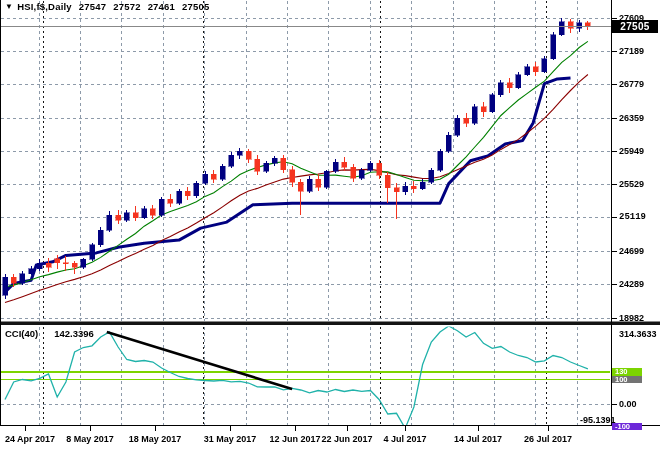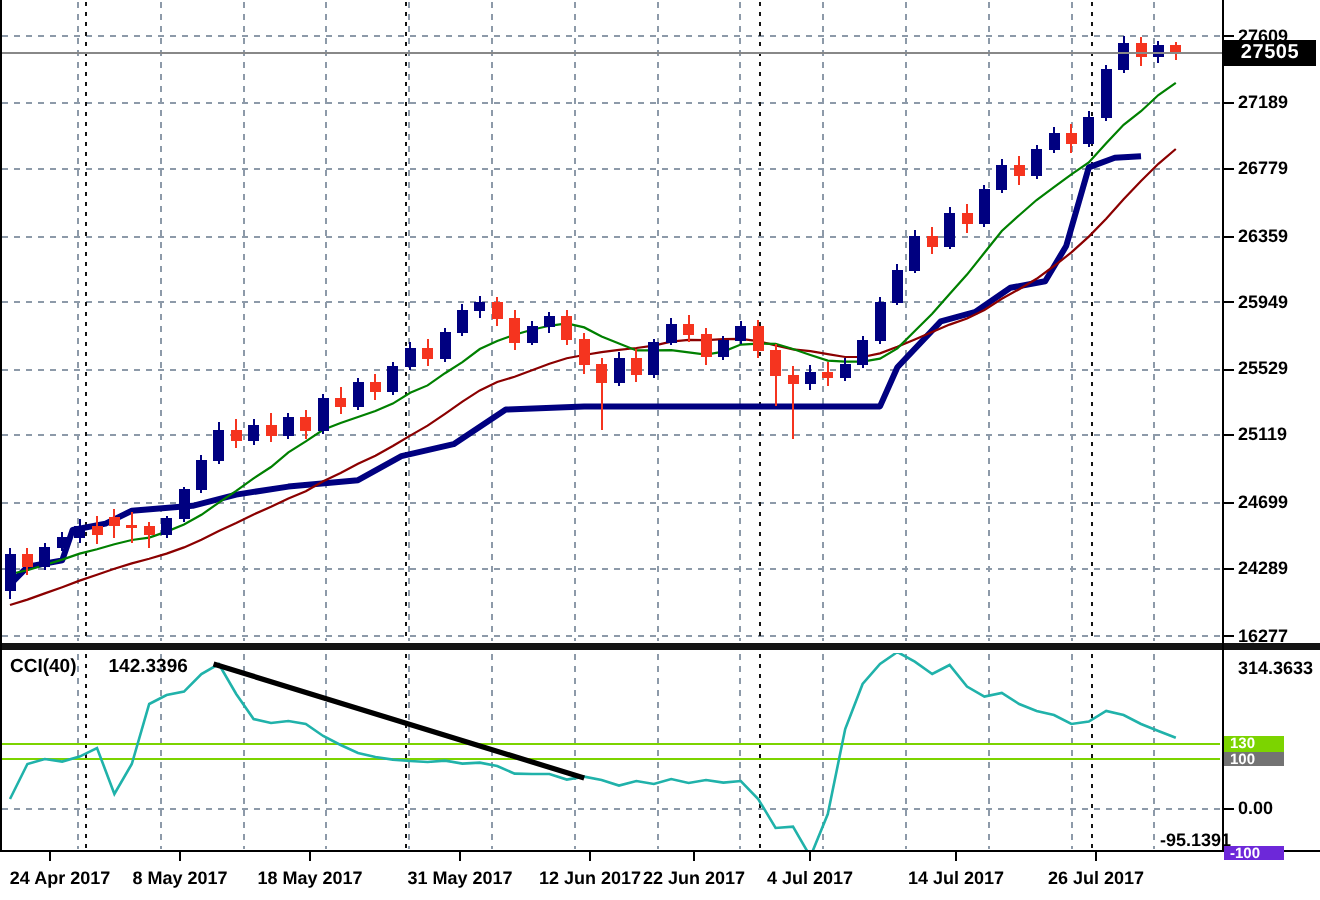--- a/index.html
+++ b/index.html
@@ -279,38 +279,41 @@
         <line x1="155" y1="425.5" x2="155" y2="430.5" stroke="#000" shape-rendering="crispEdges"></line>
         <line x1="230" y1="425.5" x2="230" y2="430.5" stroke="#000" shape-rendering="crispEdges"></line>
         <line x1="295" y1="425.5" x2="295" y2="430.5" stroke="#000" shape-rendering="crispEdges"></line>
         <line x1="347" y1="425.5" x2="347" y2="430.5" stroke="#000" shape-rendering="crispEdges"></line>
         <line x1="405" y1="425.5" x2="405" y2="430.5" stroke="#000" shape-rendering="crispEdges"></line>
         <line x1="478" y1="425.5" x2="478" y2="430.5" stroke="#000" shape-rendering="crispEdges"></line>
         <line x1="548" y1="425.5" x2="548" y2="430.5" stroke="#000" shape-rendering="crispEdges"></line>
       </g>
     </svg>
 
+  <div id="ohlc-header">
+    <span id="dd-icon">▼</span><span>HSI,f$,Daily</span><span class="num">27547</span><span class="num">27572</span><span class="num">27461</span><span class="num">27505</span>
+  </div>
 
   <div id="cci-header">
     <span>CCI(40)</span><span class="val">142.3396</span>
   </div>
 
   <div id="price-tag">27505</div>
 
   <div id="price-labels">
       <div class="scale-label" style="top: 12.5px;">27609</div>
       <div class="scale-label" style="top: 46.1898px;">27189</div>
       <div class="scale-label" style="top: 79.0775px;">26779</div>
       <div class="scale-label" style="top: 112.767px;">26359</div>
       <div class="scale-label" style="top: 145.655px;">25949</div>
       <div class="scale-label" style="top: 179.345px;">25529</div>
-      <div class="scale-label" style="top: 212.233px;">25119</div>
+      <div class="scale-label" style="top: 212.233px; font-family: Liberation Mono, monospace;">25119</div>
       <div class="scale-label" style="top: 245.922px;">24699</div>
       <div class="scale-label" style="top: 278.81px;">24289</div>
-      <div class="scale-label" style="top: 312.5px;">16277</div>
+      <div class="scale-label" style="top: 312.5px;">18982</div>
     </div>
   <div id="time-labels">
       <div class="time-label" style="left: -2px;">24 Apr 2017</div>
       <div class="time-label" style="left: 58px;">8 May 2017</div>
       <div class="time-label" style="left: 123px;">18 May 2017</div>
       <div class="time-label" style="left: 198px;">31 May 2017</div>
       <div class="time-label" style="left: 263px;">12 Jun 2017</div>
       <div class="time-label" style="left: 315px;">22 Jun 2017</div>
       <div class="time-label" style="left: 373px;">4 Jul 2017</div>
       <div class="time-label" style="left: 446px;">14 Jul 2017</div>

